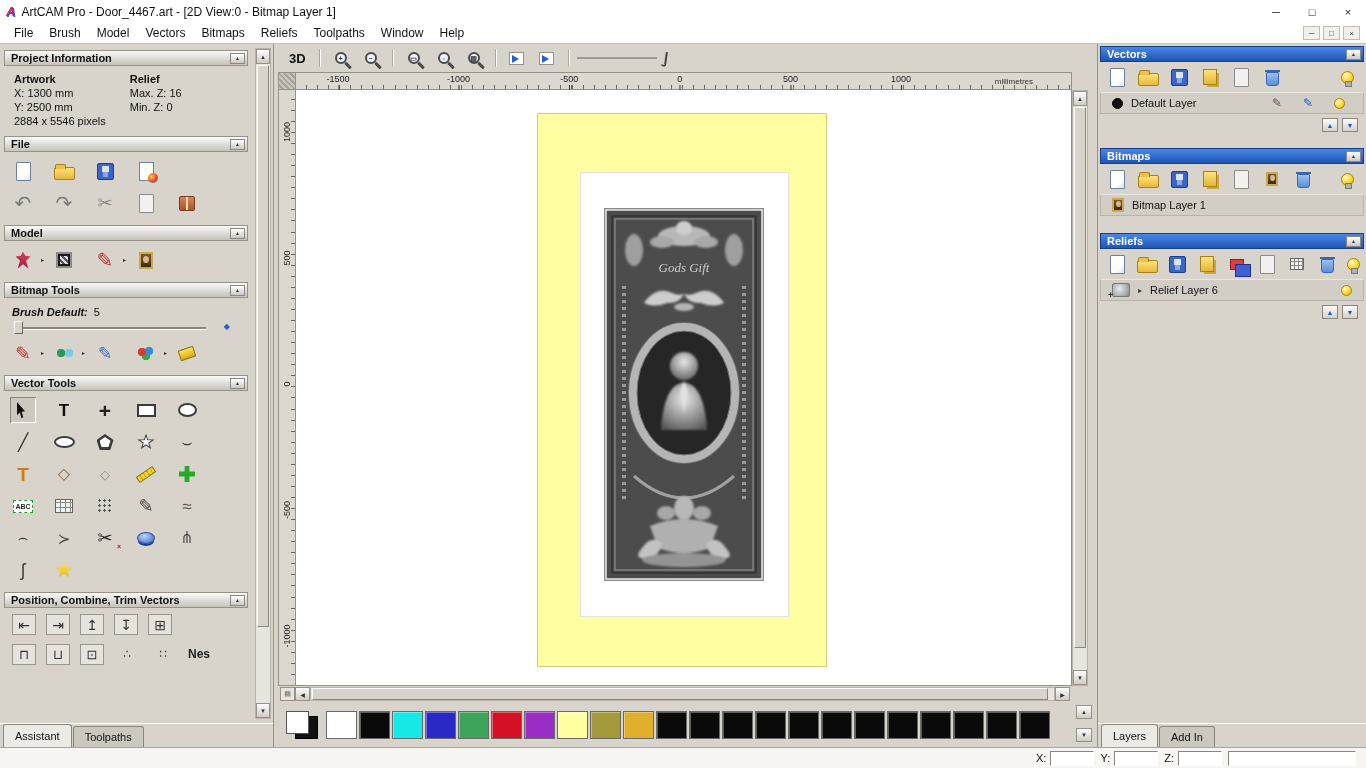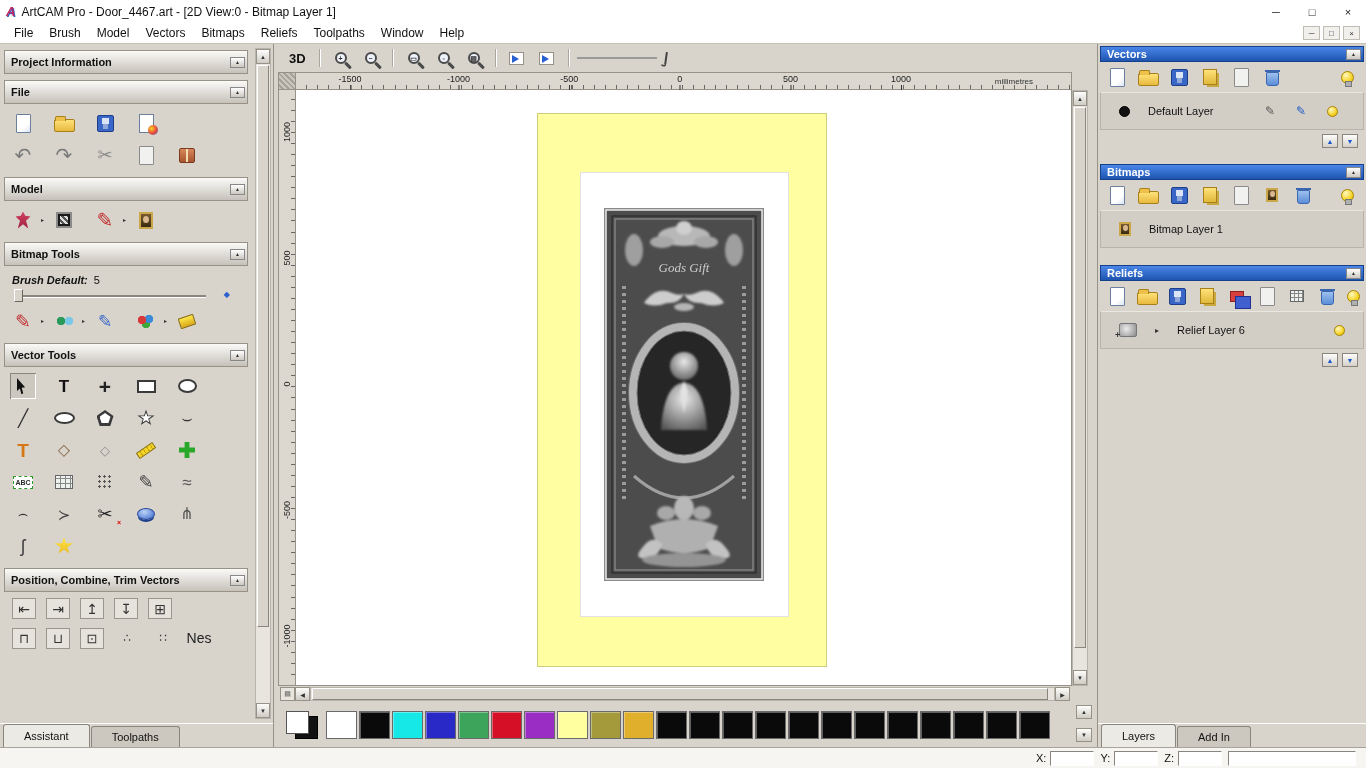--- a/index.html
+++ b/index.html
@@ -15,46 +15,46 @@
 .menu-item{padding:2px 8px;font-size:12px}
 .mdi-btns{margin-left:auto;display:flex;gap:3px;padding-right:6px}
 .mdi-btn{width:17px;height:14px;display:flex;align-items:center;justify-content:center;font-size:8px;color:#333;border:1px solid #c0bcb4;background:#f2f0ec}
 
 .left-panel{position:absolute;left:0;top:44px;width:274px;height:703px;background:#d8d4cc;border-right:1px solid #979288}
 .canvas-col{position:absolute;left:274px;top:44px;width:823px;height:703px;background:#d8d4cc}
 .right-panel{position:absolute;left:1097px;top:44px;width:269px;height:703px;background:#d8d4cc;border-left:1px solid #979288}
 .statusbar{position:absolute;left:0;top:747px;width:1366px;height:21px;background:#f6f5f2;border-top:1px solid #a8a49c;display:flex;align-items:center;padding:0 10px;gap:6px}
 
 .lp-content{width:252px;height:calc(100% - 24px);overflow:hidden;padding-left:2px}
-.sec-header{display:flex;align-items:center;height:24px;margin:6px 4px 3px 2px;padding:0 2px 0 6px;background:linear-gradient(#fbfaf8,#c6c2ba);border:1px solid #979288;font-weight:bold}
+.sec-header{display:flex;align-items:center;height:16px;margin:6px 4px 3px 2px;padding:0 2px 0 6px;background:linear-gradient(#fbfaf8,#c6c2ba);border:1px solid #979288;font-weight:bold}
 .sec-header .btn-collapse{margin-left:auto}
 .btn-collapse{width:15px;height:11px;display:flex;align-items:center;justify-content:center;font-size:5px;color:#333;background:linear-gradient(#fff,#ccc8c0);border:1px solid #888}
 .pi-grid{display:flex;padding:3px 0 2px 12px;gap:24px;line-height:14px}
 .pi-col .b{font-weight:bold}
 .tool-row{display:flex;align-items:center;gap:15px;padding:3px 0 3px 8px}
 .tool-row.sm{gap:10px;padding-left:10px}
 .tool{width:26px;height:26px;display:flex;align-items:center;justify-content:center;position:relative;font-size:17px;color:#444}
 .tool.pressed{background:#ccc8c0;box-shadow:inset 1px 1px 0 #8a867e,inset -1px -1px 0 #fff}
 .tool.boxed{width:24px;height:21px;border:1px solid #9a968e;background:#e6e3dc}
 .tool .g{line-height:1}
 .caret{position:absolute;right:-8px;top:9px;font-size:6px;color:#333}
 .badge{position:absolute;right:-3px;bottom:1px;font-size:7px;color:#d00;font-weight:bold}
-.tl{font-size:14px;font-weight:normal;color:#222}
+.tl{font-size:12px;font-weight:bold;color:#222}
 .brush-row{display:flex;gap:6px;padding:5px 0 1px 10px}
 .brush-row .lbl{font-weight:bold;font-style:italic}
 .slider{position:relative;height:16px;margin:1px 16px 1px 10px}
 .slider-track{position:absolute;left:4px;right:30px;top:7px;height:2px;background:#8a867e;box-shadow:0 1px 0 #fff}
 .slider-handle{position:absolute;left:2px;top:1px;width:9px;height:13px;background:#d8d4cc;border:1px solid;border-color:#fff #6a665e #6a665e #fff}
 .slider-dot{position:absolute;right:6px;top:2px;color:#2a5fd0;font-size:8px}
 .lp-scroll{position:absolute;right:2px;top:4px;bottom:28px;width:16px;display:flex;flex-direction:column;background:#e8e5df;border:1px solid #b8b4ac}
 .sb-btn{width:100%;height:15px;flex:0 0 15px;background:linear-gradient(#fdfdfc,#d0ccc4);border:1px solid #979288;display:flex;align-items:center;justify-content:center;font-size:6px;color:#333}
 .sb-track{flex:1;position:relative}
 .sb-thumb{position:absolute;left:1px;right:1px;top:1px;height:88%;background:#d8d4cc;border:1px solid;border-color:#fff #8a867e #8a867e #fff}
 .lp-tabs,.rp-tabs{position:absolute;left:0;bottom:0;width:100%;height:24px;display:flex;align-items:flex-end;padding-left:3px;background:#d8d4cc;border-top:1px solid #fff;gap:1px}
-.tab{height:21px;display:flex;align-items:center;padding:0 20px;border:1px solid #8a867e;border-bottom:none;border-radius:3px 3px 0 0;background:#ccc8c0}
+.tab{height:21px;display:flex;align-items:center;padding:0 11px;border:1px solid #8a867e;border-bottom:none;border-radius:3px 3px 0 0;background:#ccc8c0}
 .tab.active{background:#eceae5;height:23px}
 
 .sh{display:block;position:relative}
 .sh-page{width:15px;height:19px;background:linear-gradient(135deg,#fff 65%,#dbe5f4);border:1px solid #6b7f9e;border-radius:1px}
 .sh-page-gray{width:15px;height:19px;background:#f1f1ef;border:1px solid #8a8a8a;border-radius:1px}
 .sh-folder{width:21px;height:13px;background:linear-gradient(#ffe27a,#e8b93e);border:1px solid #a8801a;border-radius:2px;margin-top:4px}
 .sh-folder::before{content:"";position:absolute;top:-4px;left:0;width:9px;height:4px;background:#eec04a;border:1px solid #a8801a;border-bottom:none;border-radius:2px 2px 0 0}
 .sh-disk{width:17px;height:17px;background:#3a66c8;border:1px solid #1d3f8a;border-radius:2px}
 .sh-disk::before{content:"";position:absolute;top:2px;left:4px;right:4px;height:6px;background:#dbe4f5}
 .sh-disk::after{content:"";position:absolute;bottom:2px;left:5px;right:5px;height:5px;background:#8fa8d8}
@@ -140,21 +140,21 @@
 .pal-scroll{position:absolute;right:5px;top:3px;display:flex;flex-direction:column;gap:9px}
 .pal-scroll .sb-btn{width:16px;height:14px;flex:0 0 14px}
 
 .rp-header{display:flex;align-items:center;height:16px;margin:2px 2px 0 2px;padding:0 2px 0 6px;background:linear-gradient(#4a86e8,#1e55b0);color:#fff;font-weight:bold;border:1px solid #16408a}
 .rp-header .btn-collapse{margin-left:auto}
 .combo{height:19px;margin:2px 3px;background:#fff;border:1px solid #7a766e;display:flex;align-items:center;padding-left:4px}
 .combo .dd{margin-left:auto;width:16px;height:15px;background:linear-gradient(#f8f7f5,#ccc8c0);border:1px solid #8a867e;display:flex;align-items:center;justify-content:center;font-size:5px;color:#333}
 .rp-toolbar{display:flex;align-items:center;gap:9px;padding:4px 8px 3px 8px;min-height:27px}
 .rp-toolbar .tool{width:22px;height:22px}
 .bulb-slot{margin-left:auto !important}
-.layer-row{display:flex;align-items:center;height:38px;margin:1px 2px;background:#d2cec6;border:1px solid #b8b4ac;border-top-color:#eae7e1;padding:0 18px;gap:18px}
+.layer-row{display:flex;align-items:center;height:22px;margin:1px 2px;background:#d2cec6;border:1px solid #b8b4ac;border-top-color:#eae7e1;padding:0 11px;gap:8px}
 .layer-row .ric{margin-left:auto;display:flex;gap:5px;align-items:center}
 .expander{font-size:8px;color:#333}
 .updown{display:flex;justify-content:flex-end;gap:4px;padding:3px 8px 0 0}
 .btn-ud{width:16px;height:14px;border:1px solid #8a867e;background:linear-gradient(#fdfdfc,#d4d0c8);display:flex;align-items:center;justify-content:center;font-size:7px;color:#1a57c9}
 .rp-gap{height:14px}
 
 .sb-spacer{flex:1}
 .sb-field{display:flex;align-items:center;gap:4px}
 .sb-box{width:44px;height:15px;background:#fff;border:1px solid;border-color:#8a867e #fff #fff #8a867e}
 .sb-box.wide{width:128px}
@@ -192,20 +192,33 @@
       <span class="mdi-btn">×</span>
     </span>
   </div>
 
   <div class="left-panel">
     <div class="lp-content">
       <div class="sec-header">
         <span>Project Information</span>
         <span class="btn-collapse">▲</span>
       </div>
+      <div class="pi-grid">
+        <div class="pi-col">
+          <div class="b">Artwork</div>
+          <div>X: 1300 mm</div>
+          <div>Y: 2500 mm</div>
+          <div>2884 x 5546 pixels</div>
+        </div>
+        <div class="pi-col">
+          <div class="b">Relief</div>
+          <div>Max. Z: 16</div>
+          <div>Min. Z: 0</div>
+        </div>
+      </div>
 
       <div class="sec-header">
         <span>File</span>
         <span class="btn-collapse">▲</span>
       </div>
       <div class="tool-row">
           <span class="tool">
             <span class="sh sh-page"></span>
           </span>
           <span class="tool">
@@ -487,21 +500,21 @@
         </span>
       <span class="tsep"></span>
       <span class="line-preview"></span>
       <span class="pen-icon"></span>
     </div>
 
     <div class="cv-rulerrow">
       <span class="ruler-corner"></span>
       <div class="ruler-h">
         <span class="units">millimetres</span>
-      <span class="rlh" style="left: 54px;">-1500</span>
+      <span class="rlh" style="left: 42px;">-1500</span>
           <span class="rlh" style="left: 162.6px;">-1000</span>
           <span class="rlh" style="left: 273.2px;">-500</span>
           <span class="rlh" style="left: 383.8px;">0</span>
           <span class="rlh" style="left: 494.4px;">500</span>
           <span class="rlh" style="left: 605px;">1000</span>
         </div>
     </div>
 
     <div class="cv-main">
       <div class="ruler-v">

